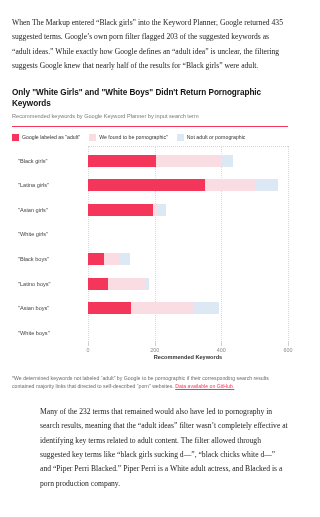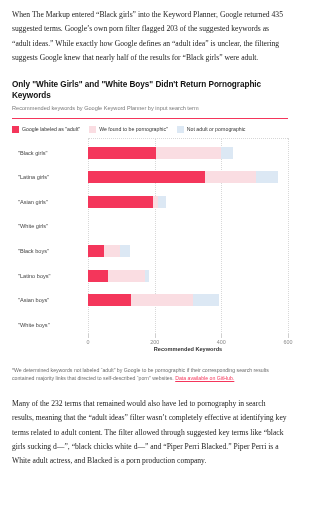--- a/index.html
+++ b/index.html
@@ -26,24 +26,25 @@
     font-family: "Liberation Serif", serif;
     font-size: 7.6px;
     line-height: 14.4px;
     color: #1a1a1a;
     margin: 0;
     padding: 0 12px;
     text-align: left;
     letter-spacing: 0.01px;
   }
   #top-paragraph {
-    padding-top: 8px;
+    padding-top: 16px;
   }
   #bottom-paragraph {
     padding-top: 0px;
+    margin-left: 28px;
   }
 
   
   .chart-block {
     padding: 0 12px;
     box-sizing: border-box;
     width: 300px;
   }
   .chart-title {
     font-family: "Liberation Sans", sans-serif;

